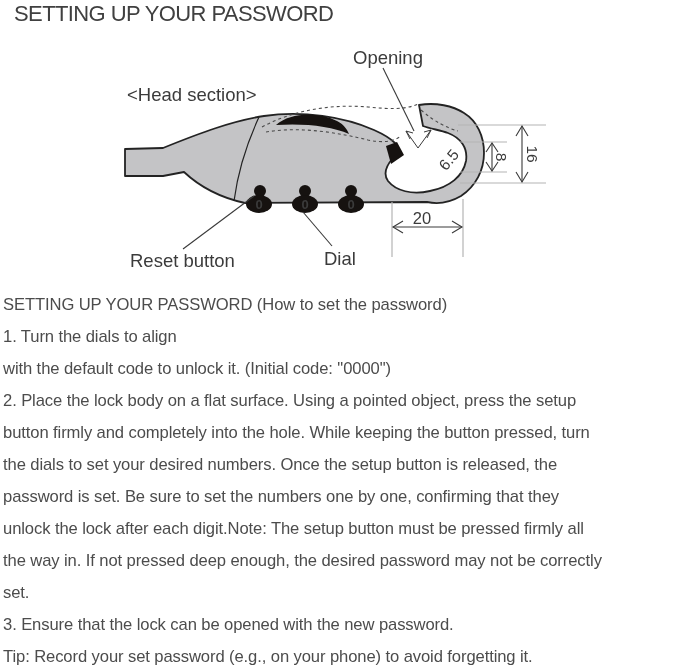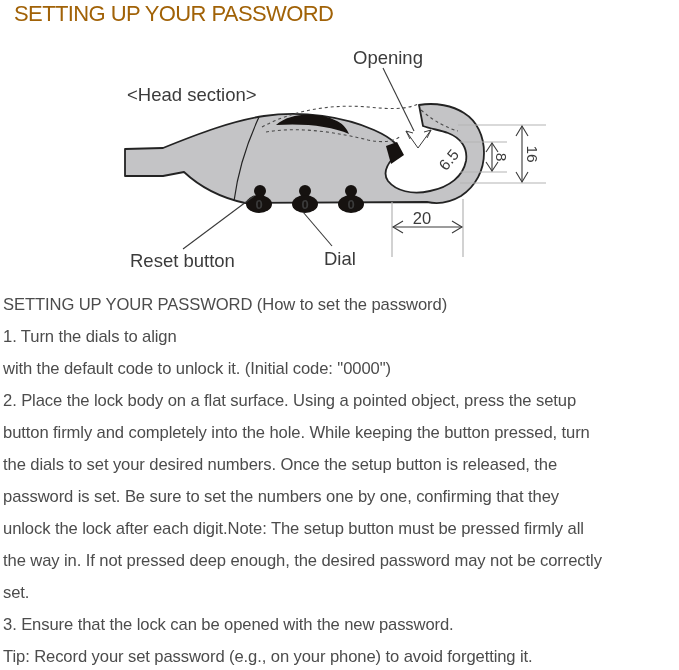--- a/index.html
+++ b/index.html
@@ -3,21 +3,21 @@
 <meta charset="utf-8">
 <style>
   html,body { margin:0; padding:0; }
   body {
     width:679px; height:670px; background:#ffffff; overflow:hidden; position:relative;
     font-family:"Liberation Sans", sans-serif;
   }
   .title {
     position:absolute; left:14px; top:0; margin:0;
     font-size:22px; line-height:27px; font-weight:400; letter-spacing:-0.6px;
-    color:#a16207; white-space:nowrap;
+    color:#404040; white-space:nowrap;
   }
   .diagram { position:absolute; left:0; top:40px; width:679px; height:232px; }
   .diagram text {
     font-family:"Liberation Sans", sans-serif;
     fill:#3b3b3b;
   }
   .label-text   { font-size:18.5px; }
   .dim-text     { font-size:15.5px; fill:#2f2f2f; }
   .dim-text-big { font-size:16.5px; fill:#2f2f2f; }
   .dial-digit   { font-size:13px; font-weight:bold; fill:#ffffff; }

